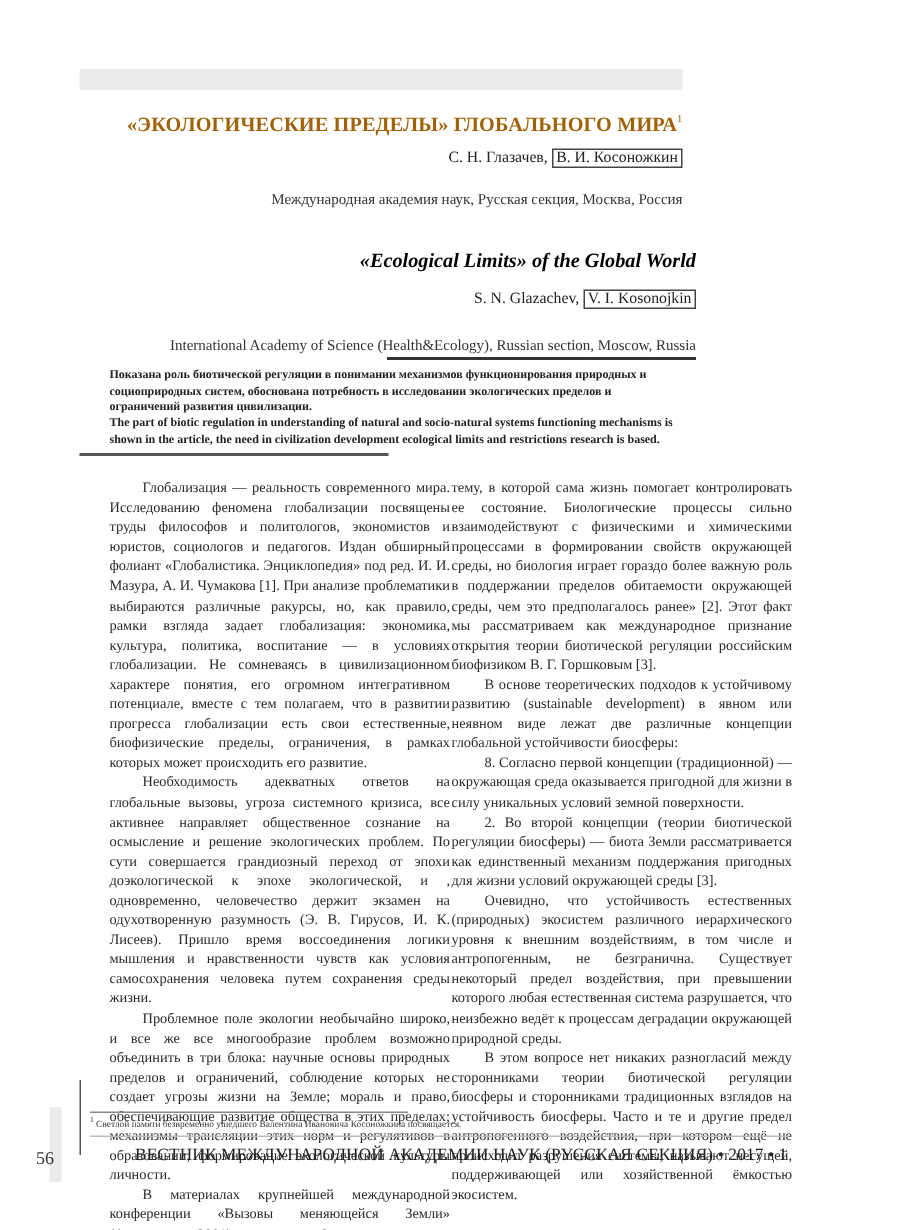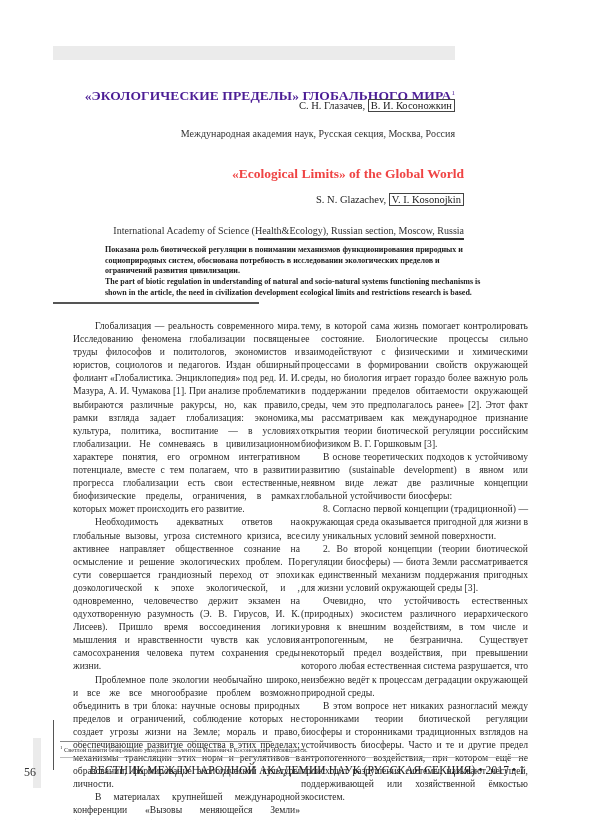--- a/index.html
+++ b/index.html
@@ -2,32 +2,32 @@
 <html><head>
 <meta charset="utf-8">
 <style>
   html, body { margin: 0; padding: 0; }
   body {
     width: 601px; height: 820px; background: #ffffff; position: relative;
     font-family: "Liberation Serif", "DejaVu Serif", serif; color: #222;
     overflow: hidden;
   }
   .top-bar { position: absolute; left: 53px; top: 46px; width: 402px; height: 14px; background: #ebebeb; }
-  .title-ru { position: absolute; right: 146px; top: 88px; font-size: 13.5px; font-weight: bold; letter-spacing: 0.1px; white-space: nowrap; color: #4c1d95; }
+  .title-ru { position: absolute; right: 146px; top: 75px; font-size: 13.5px; font-weight: bold; letter-spacing: 0.1px; white-space: nowrap; color: #a16207; }
   .title-ru sup { font-size: 7px; font-weight: normal; }
   .authors { position: absolute; right: 146px; white-space: nowrap; font-size: 10.5px; color: #222; }
   .authors .boxed { border: 1px solid #444; padding: 0 2px; }
   .authors-ru { top: 100px; }
   .affil { position: absolute; right: 146px; white-space: nowrap; font-size: 10px; color: #333; }
   .affil-ru { top: 128px; }
-  .title-en { position: absolute; right: 137px; top: 166px; font-size: 13.5px; font-weight: bold; white-space: nowrap; color: #ef4444; }
+  .title-en { position: absolute; right: 137px; top: 166px; font-size: 13.5px; font-weight: bold; white-space: nowrap; color: #000000; font-style: italic; }
   .authors-en { top: 194px; right: 137px; }
   .affil-en { top: 225px; right: 137px; padding-left: 12px; }
   .rule-top { position: absolute; left: 258px; top: 238px; width: 206px; height: 2px; background: #333; }
-  .abstract { position: absolute; left: 73px; width: 380px; font-size: 8px; line-height: 10.5px; color: #222; margin-left: 32px; }
+  .abstract { position: absolute; left: 73px; width: 380px; font-size: 8px; line-height: 10.5px; color: #222; }
   .abs-ru { top: 245px; font-weight: bold; }
   .abs-en { top: 277px; font-weight: bold; }
   .rule-bottom { position: absolute; left: 53px; top: 302px; width: 206px; height: 2px; background: #555; }
   .col { position: absolute; top: 319px; width: 227px; font-size: 9.6px; line-height: 13.1px; text-align: justify; color: #2a2a2a; }
   .col p { margin: 0; text-indent: 22px; }
   .col-left { left: 73px; }
   .col-right { left: 301px; }
   .vline { position: absolute; left: 53px; top: 720px; width: 1px; height: 50px; background: #555; }
   .fn-rule { position: absolute; left: 60px; top: 741px; width: 212px; height: 1px; background: #888; }
   .footnote { position: absolute; left: 60px; top: 745px; font-size: 6.3px; color: #333; white-space: nowrap; }

